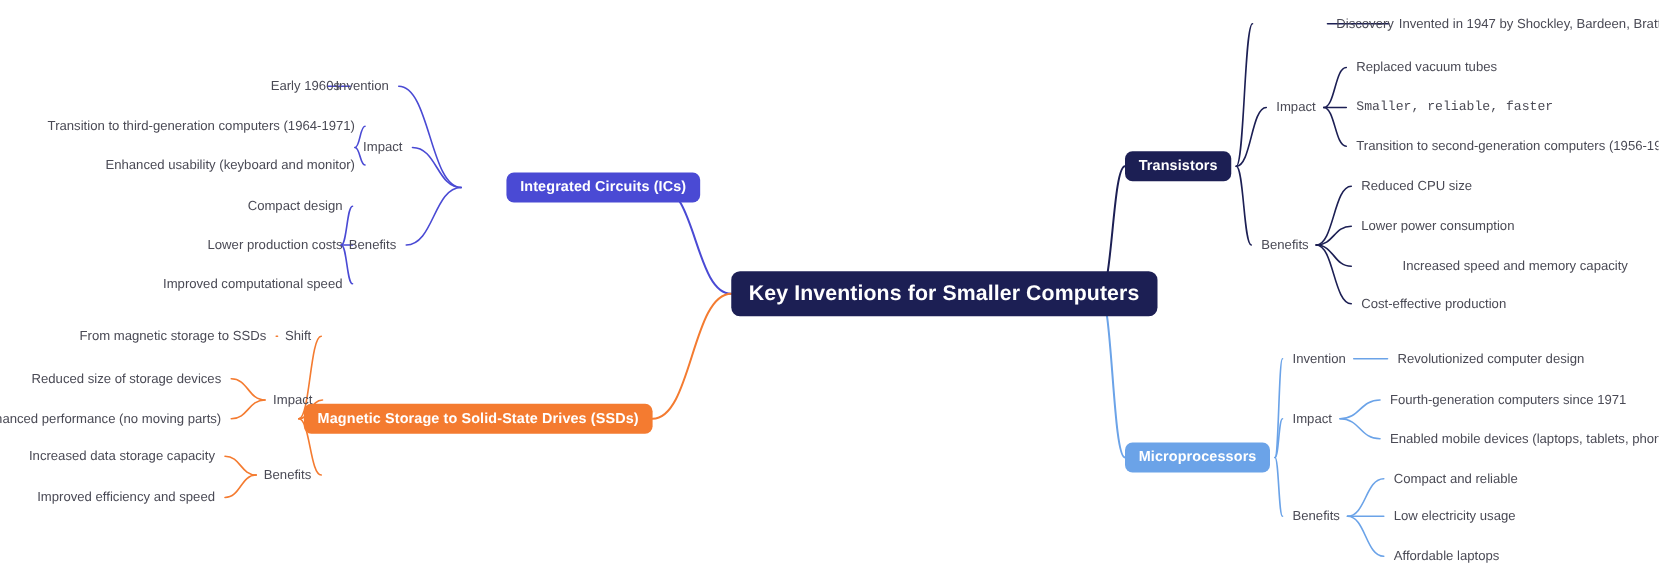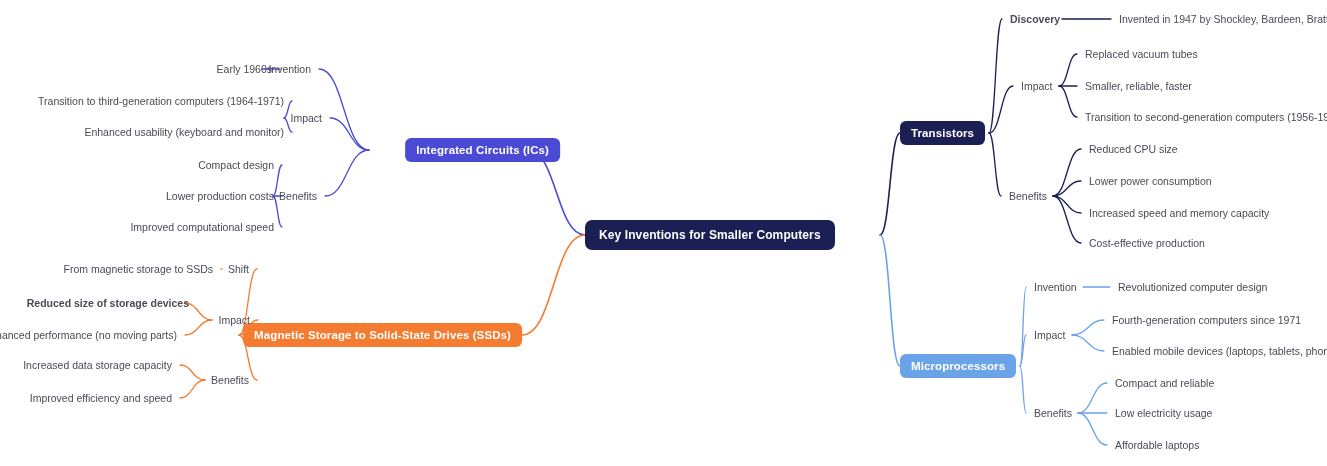--- a/index.html
+++ b/index.html
@@ -28,21 +28,21 @@
   .node {
     position: absolute;
     transform: translateY(-50%);
     white-space: nowrap;
     box-sizing: border-box;
   }
   
   .root-node {
     background: #1c1f54;
     color: #ffffff;
-    font-size: 12px;
+    font-size: 17px;
     font-weight: bold;
     padding: 8px 14px;
     border-radius: 7px;
     letter-spacing: 0.1px;
   }
   
   .branch-node {
     color: #ffffff;
     font-size: 11.5px;
     font-weight: bold;
@@ -111,30 +111,30 @@
       <path d="M 239 335 C 248.5 335, 248.5 320, 258 320" fill="none" stroke="#f47b30" stroke-width="1.3" stroke-linecap="round"></path>
       <path d="M 212 320 C 198.5 320, 198.5 303, 185 303" fill="none" stroke="#f47b30" stroke-width="1.3" stroke-linecap="round"></path>
       <path d="M 212 320 C 198.5 320, 198.5 335, 185 335" fill="none" stroke="#f47b30" stroke-width="1.3" stroke-linecap="round"></path>
       <path d="M 239 335 C 248 335, 248 380, 257 380" fill="none" stroke="#f47b30" stroke-width="1.3" stroke-linecap="round"></path>
       <path d="M 205 380 C 192.5 380, 192.5 365, 180 365" fill="none" stroke="#f47b30" stroke-width="1.3" stroke-linecap="round"></path>
       <path d="M 205 380 C 192.5 380, 192.5 398, 180 398" fill="none" stroke="#f47b30" stroke-width="1.3" stroke-linecap="round"></path>
     </svg>
   <div id="nodes">
       <div class="node root-node" style="top: 235px; left: 585px; background: rgb(28, 31, 84);">Key Inventions for Smaller Computers</div>
       <div class="node branch-node" style="top: 133px; left: 900px; background: rgb(28, 31, 84);">Transistors</div>
-      <div class="node sub-label" style="top: 19px; left: 1010px; font-weight: bold;">Discovery</div>
+      <div class="node sub-label" style="top: 19px; left: 1069px;">Discovery</div>
       <div class="node leaf-label" style="top: 19px; left: 1119px;">Invented in 1947 by Shockley, Bardeen, Brattain</div>
       <div class="node sub-label" style="top: 86px; left: 1021px;">Impact</div>
       <div class="node leaf-label" style="top: 54px; left: 1085px;">Replaced vacuum tubes</div>
-      <div class="node leaf-label" style="top: 86px; left: 1085px;">Smaller, reliable, faster</div>
+      <div class="node leaf-label" style="top: 86px; left: 1085px; font-family: Liberation Mono, monospace;">Smaller, reliable, faster</div>
       <div class="node leaf-label" style="top: 117px; left: 1085px;">Transition to second-generation computers (1956-1963)</div>
       <div class="node sub-label" style="top: 196px; left: 1009px;">Benefits</div>
       <div class="node leaf-label" style="top: 149px; left: 1089px;">Reduced CPU size</div>
       <div class="node leaf-label" style="top: 181px; left: 1089px;">Lower power consumption</div>
-      <div class="node leaf-label" style="top: 213px; left: 1089px; text-align: right;">Increased speed and memory capacity</div>
+      <div class="node leaf-label" style="top: 213px; left: 1122px; text-align: right;">Increased speed and memory capacity</div>
       <div class="node leaf-label" style="top: 243px; left: 1089px;">Cost-effective production</div>
       <div class="node branch-node" style="top: 366px; left: 900px; background: rgb(107, 163, 232);">Microprocessors</div>
       <div class="node sub-label" style="top: 287px; left: 1034px;">Invention</div>
       <div class="node leaf-label" style="top: 287px; left: 1118px;">Revolutionized computer design</div>
       <div class="node sub-label" style="top: 335px; left: 1034px;">Impact</div>
       <div class="node leaf-label" style="top: 320px; left: 1112px;">Fourth-generation computers since 1971</div>
       <div class="node leaf-label" style="top: 351px; left: 1112px;">Enabled mobile devices (laptops, tablets, phones)</div>
       <div class="node sub-label" style="top: 413px; left: 1034px;">Benefits</div>
       <div class="node leaf-label" style="top: 383px; left: 1115px;">Compact and reliable</div>
       <div class="node leaf-label" style="top: 413px; left: 1115px;">Low electricity usage</div>
@@ -146,19 +146,19 @@
       <div class="node leaf-label align-right" style="top: 101px; left: 284px;">Transition to third-generation computers (1964-1971)</div>
       <div class="node leaf-label align-right" style="top: 132px; left: 284px;">Enhanced usability (keyboard and monitor)</div>
       <div class="node sub-label align-right" style="top: 196px; left: 317px;">Benefits</div>
       <div class="node leaf-label align-right" style="top: 165px; left: 274px;">Compact design</div>
       <div class="node leaf-label align-right" style="top: 196px; left: 274px;">Lower production costs</div>
       <div class="node leaf-label align-right" style="top: 227px; left: 274px;">Improved computational speed</div>
       <div class="node branch-node align-right" style="top: 335px; left: 522px; background: rgb(244, 123, 48); text-align: center;">Magnetic Storage to Solid-State Drives (SSDs)</div>
       <div class="node sub-label align-right" style="top: 269px; left: 249px;">Shift</div>
       <div class="node leaf-label align-right" style="top: 269px; left: 213px;">From magnetic storage to SSDs</div>
       <div class="node sub-label align-right" style="top: 320px; left: 250px;">Impact</div>
-      <div class="node leaf-label align-right" style="top: 303px; left: 189px; font-weight: bold;">Reduced size of storage devices</div>
+      <div class="node leaf-label align-right" style="top: 303px; left: 177px;">Reduced size of storage devices</div>
       <div class="node leaf-label align-right" style="top: 335px; left: 177px;">Enhanced performance (no moving parts)</div>
       <div class="node sub-label align-right" style="top: 380px; left: 249px;">Benefits</div>
       <div class="node leaf-label align-right" style="top: 365px; left: 172px;">Increased data storage capacity</div>
       <div class="node leaf-label align-right" style="top: 398px; left: 172px;">Improved efficiency and speed</div>
     </div>
 </div>
 
 </body></html>

